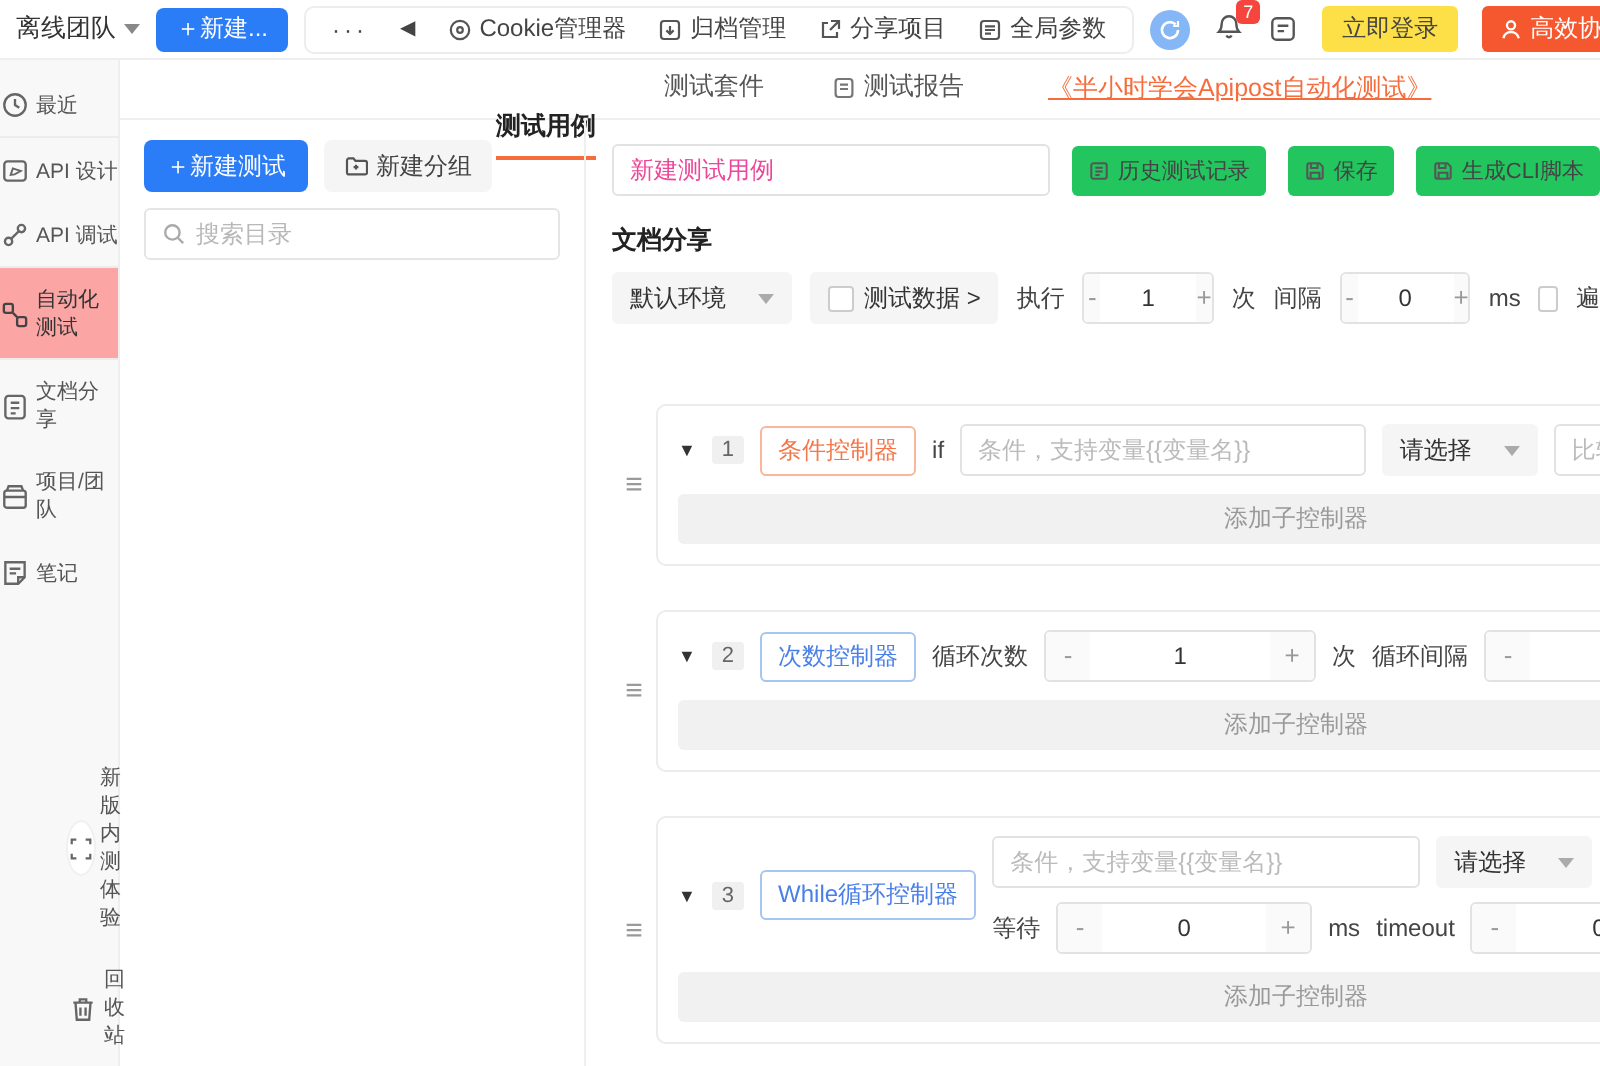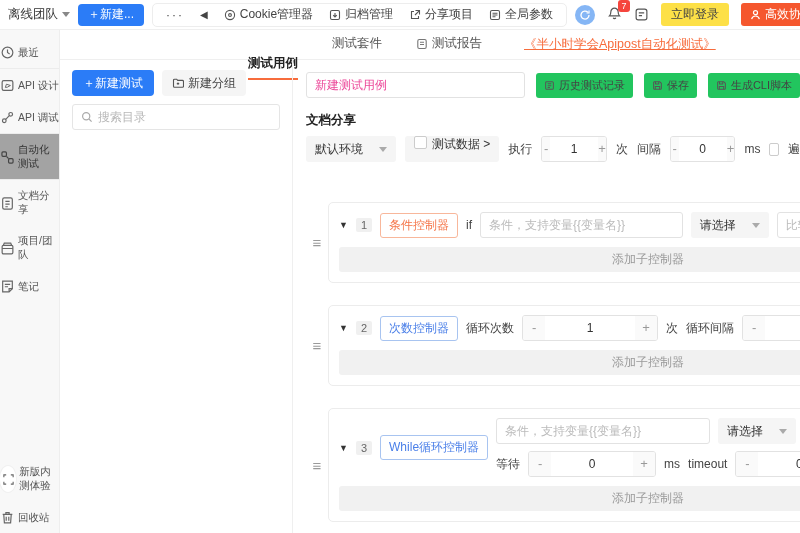--- a/index.html
+++ b/index.html
@@ -33,22 +33,22 @@
 
   
   .frame { display:flex; height:503px; }
 
   
   .sidebar { width:60px; background:#f8f8f8; border-right:1px solid #eee; display:flex;
     flex-direction:column; padding-top:6px; }
   .side-item { display:flex; flex-direction:row; align-items:center; gap:3px; padding:9px 0 8px;
     color:#555; font-size:10.5px; cursor:pointer; }
   .side-item.sep { border-top:1px solid #ececec; }
-  .side-item.active { background:#a3a3a3; color:#333; }
-  .side-bottom { margin-top:auto; }
+  .side-item.active { background:#fca5a5; color:#333; }
+  .side-bottom { margin-top:auto;margin-left:34px; }
   .beta-circle { width:26px; height:26px; border-radius:50%; background:#fff; display:flex;
     align-items:center; justify-content:center; box-shadow:0 0 0 1px #f0f0f0; }
 
   
   .rightcol { flex:1; display:flex; flex-direction:column; min-width:0; }
   .tabbar { height:30px; display:flex; align-items:center; border-bottom:1px solid #efefef;
     padding-left:188px; gap:34px; white-space:nowrap; }
   .tab { font-size:12.5px; color:#555; height:30px; display:flex; align-items:center; gap:4px;
     cursor:pointer; border-bottom:2px solid transparent; }
   .tab.active { color:#222; font-weight:bold; border-bottom:2px solid #f76c3c;margin-top:40px; }
@@ -73,21 +73,21 @@
   .name-row { display:flex; align-items:center; gap:11px; white-space:nowrap; }
   .name-input { width:262px; height:26px; border:1px solid #e2e2e2; border-radius:3px;
     padding:0 8px; font-size:12px; color:#ec4899; outline:none; }
   .mini-btn { background:#22c55e; border:none; border-radius:3px; height:25px; padding:0 8px;
     font-size:11px; color:#444; display:inline-flex; align-items:center; gap:4px; cursor:pointer; }
   .sec-title { font-weight:bold; font-size:12.5px; margin:14px 0 7px; color:#222; }
   .exec-row { display:flex; align-items:center; gap:9px; white-space:nowrap; overflow:hidden; }
   .sel { background:#f5f5f5; border:none; border-radius:3px; height:26px; padding:0 9px;
     display:inline-flex; align-items:center; gap:16px; font-size:12px; color:#333; cursor:pointer; }
   .chk-group { background:#f5f5f5; border-radius:3px; height:26px; padding:0 9px;
-    display:inline-flex; gap:5px; font-size:12px; color:#333; cursor:pointer; }
+    display:inline-flex; align-items:center; gap:5px; font-size:12px; color:#333; cursor:pointer; }
   .chk { width:13px; height:13px; border:1px solid #ccc; border-radius:2px; background:#fff;
     display:inline-block; }
   .lbl { color:#444; font-size:12px; }
   .stepper { display:inline-flex; align-items:center; border:1px solid #e2e2e2; border-radius:3px;
     height:26px; overflow:hidden; background:#fff; }
   .step-btn { width:22px; text-align:center; color:#999; font-size:13px; cursor:pointer;
     user-select:none; background:#fafafa; line-height:24px; }
   .stepper input { width:48px; border:none; outline:none; text-align:center; font-size:12px; color:#333; }
 
   

